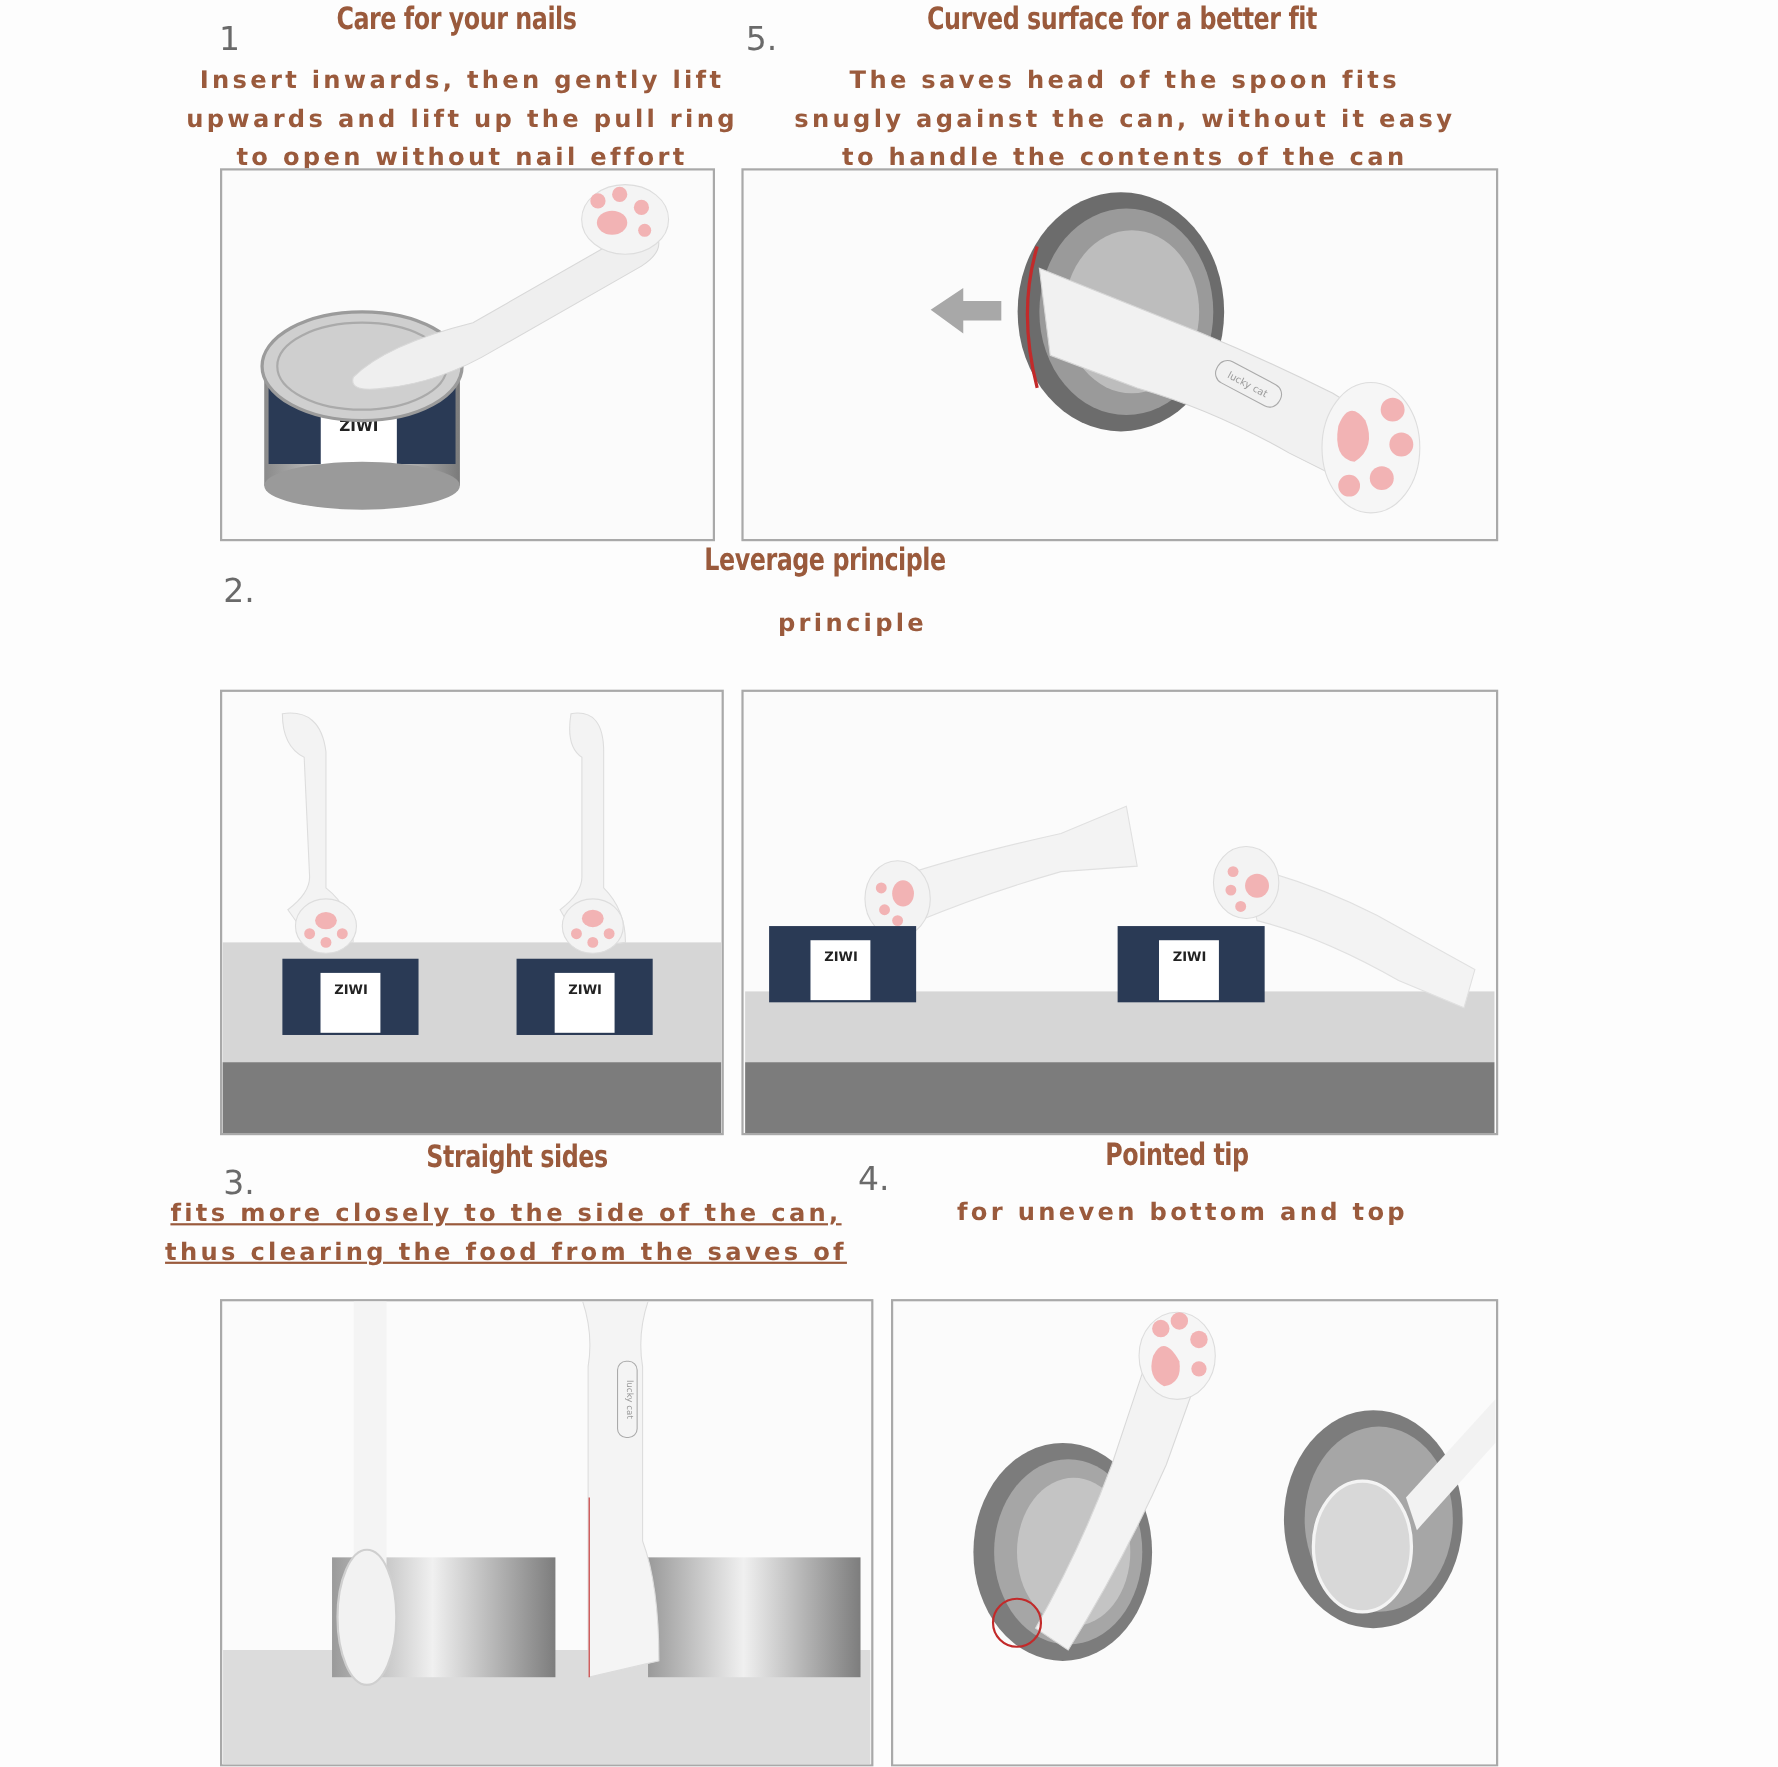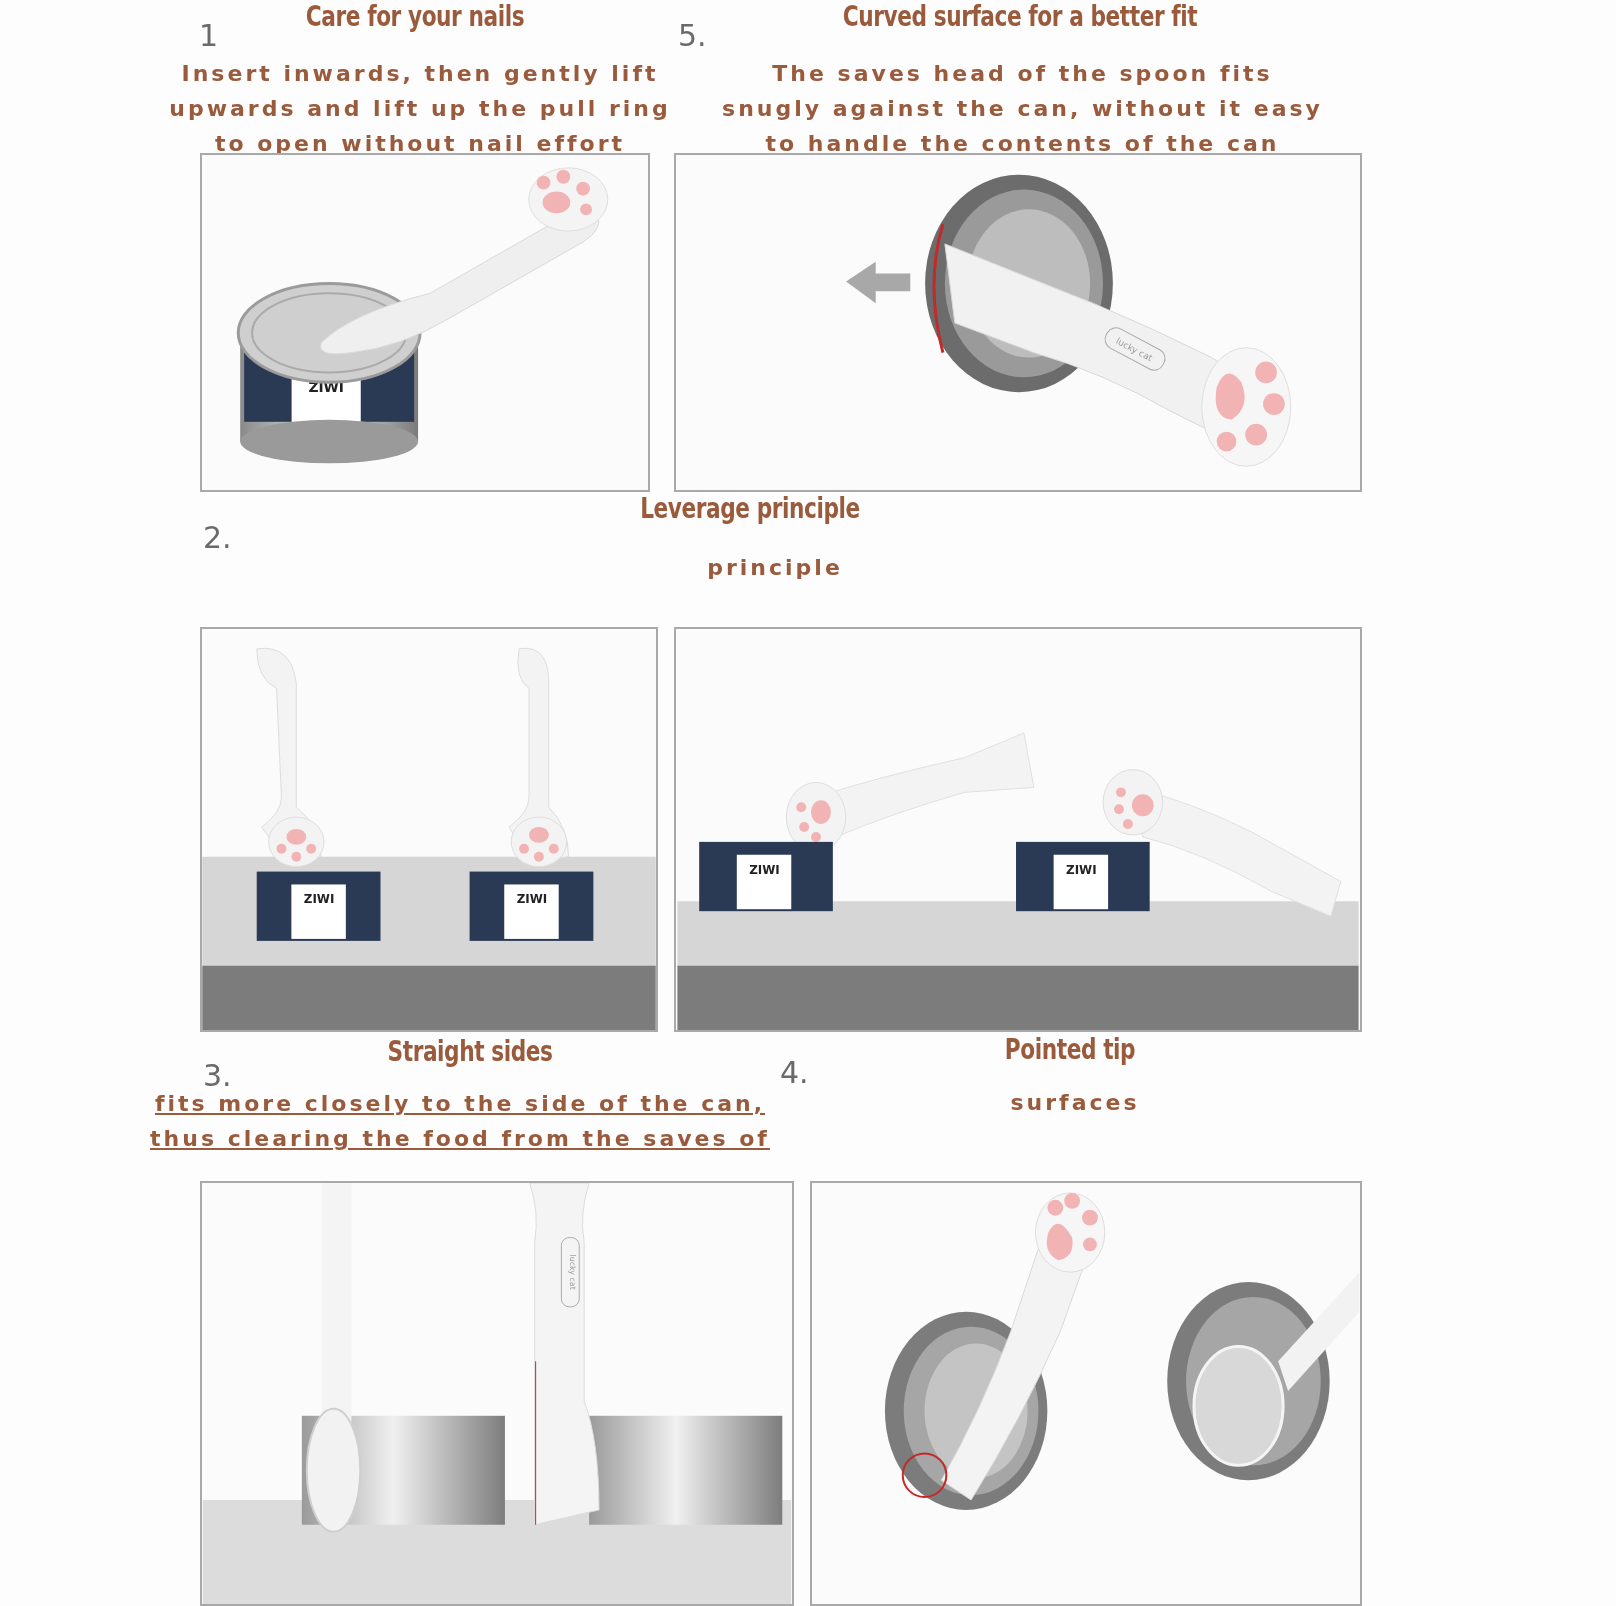--- a/index.html
+++ b/index.html
@@ -166,21 +166,21 @@
   </svg>
 </div>
 <div class="desc" style="left:140px;top:1086px;width:640px;text-decoration:underline;">
   <div>fits more closely to the side of the can,</div>
   <div>thus clearing the food from the saves of</div>
 </div>
 
 <div class="step-num" style="left:780px;top:1055px;">4.</div>
 <div class="title" style="left:950px;top:1033px;width:240px;">Pointed tip</div>
 <div class="desc" style="left:820px;top:1085px;width:510px;">
-  <div>surfaces</div>
+  <div>for uneven bottom and top</div>
 </div>
 <div class="panel" style="left:810px;top:1181px;width:552px;height:425px;">
   <svg viewBox="0 0 552 425">
 
     <ellipse cx="155" cy="230" rx="82" ry="100" fill="#7c7c7c"></ellipse>
     <ellipse cx="160" cy="230" rx="68" ry="85" fill="#a6a6a6"></ellipse>
     <ellipse cx="165" cy="230" rx="52" ry="68" fill="#c4c4c4"></ellipse>
 
     <ellipse cx="440" cy="200" rx="82" ry="100" fill="#7c7c7c"></ellipse>
     <ellipse cx="445" cy="200" rx="68" ry="85" fill="#a6a6a6"></ellipse>

